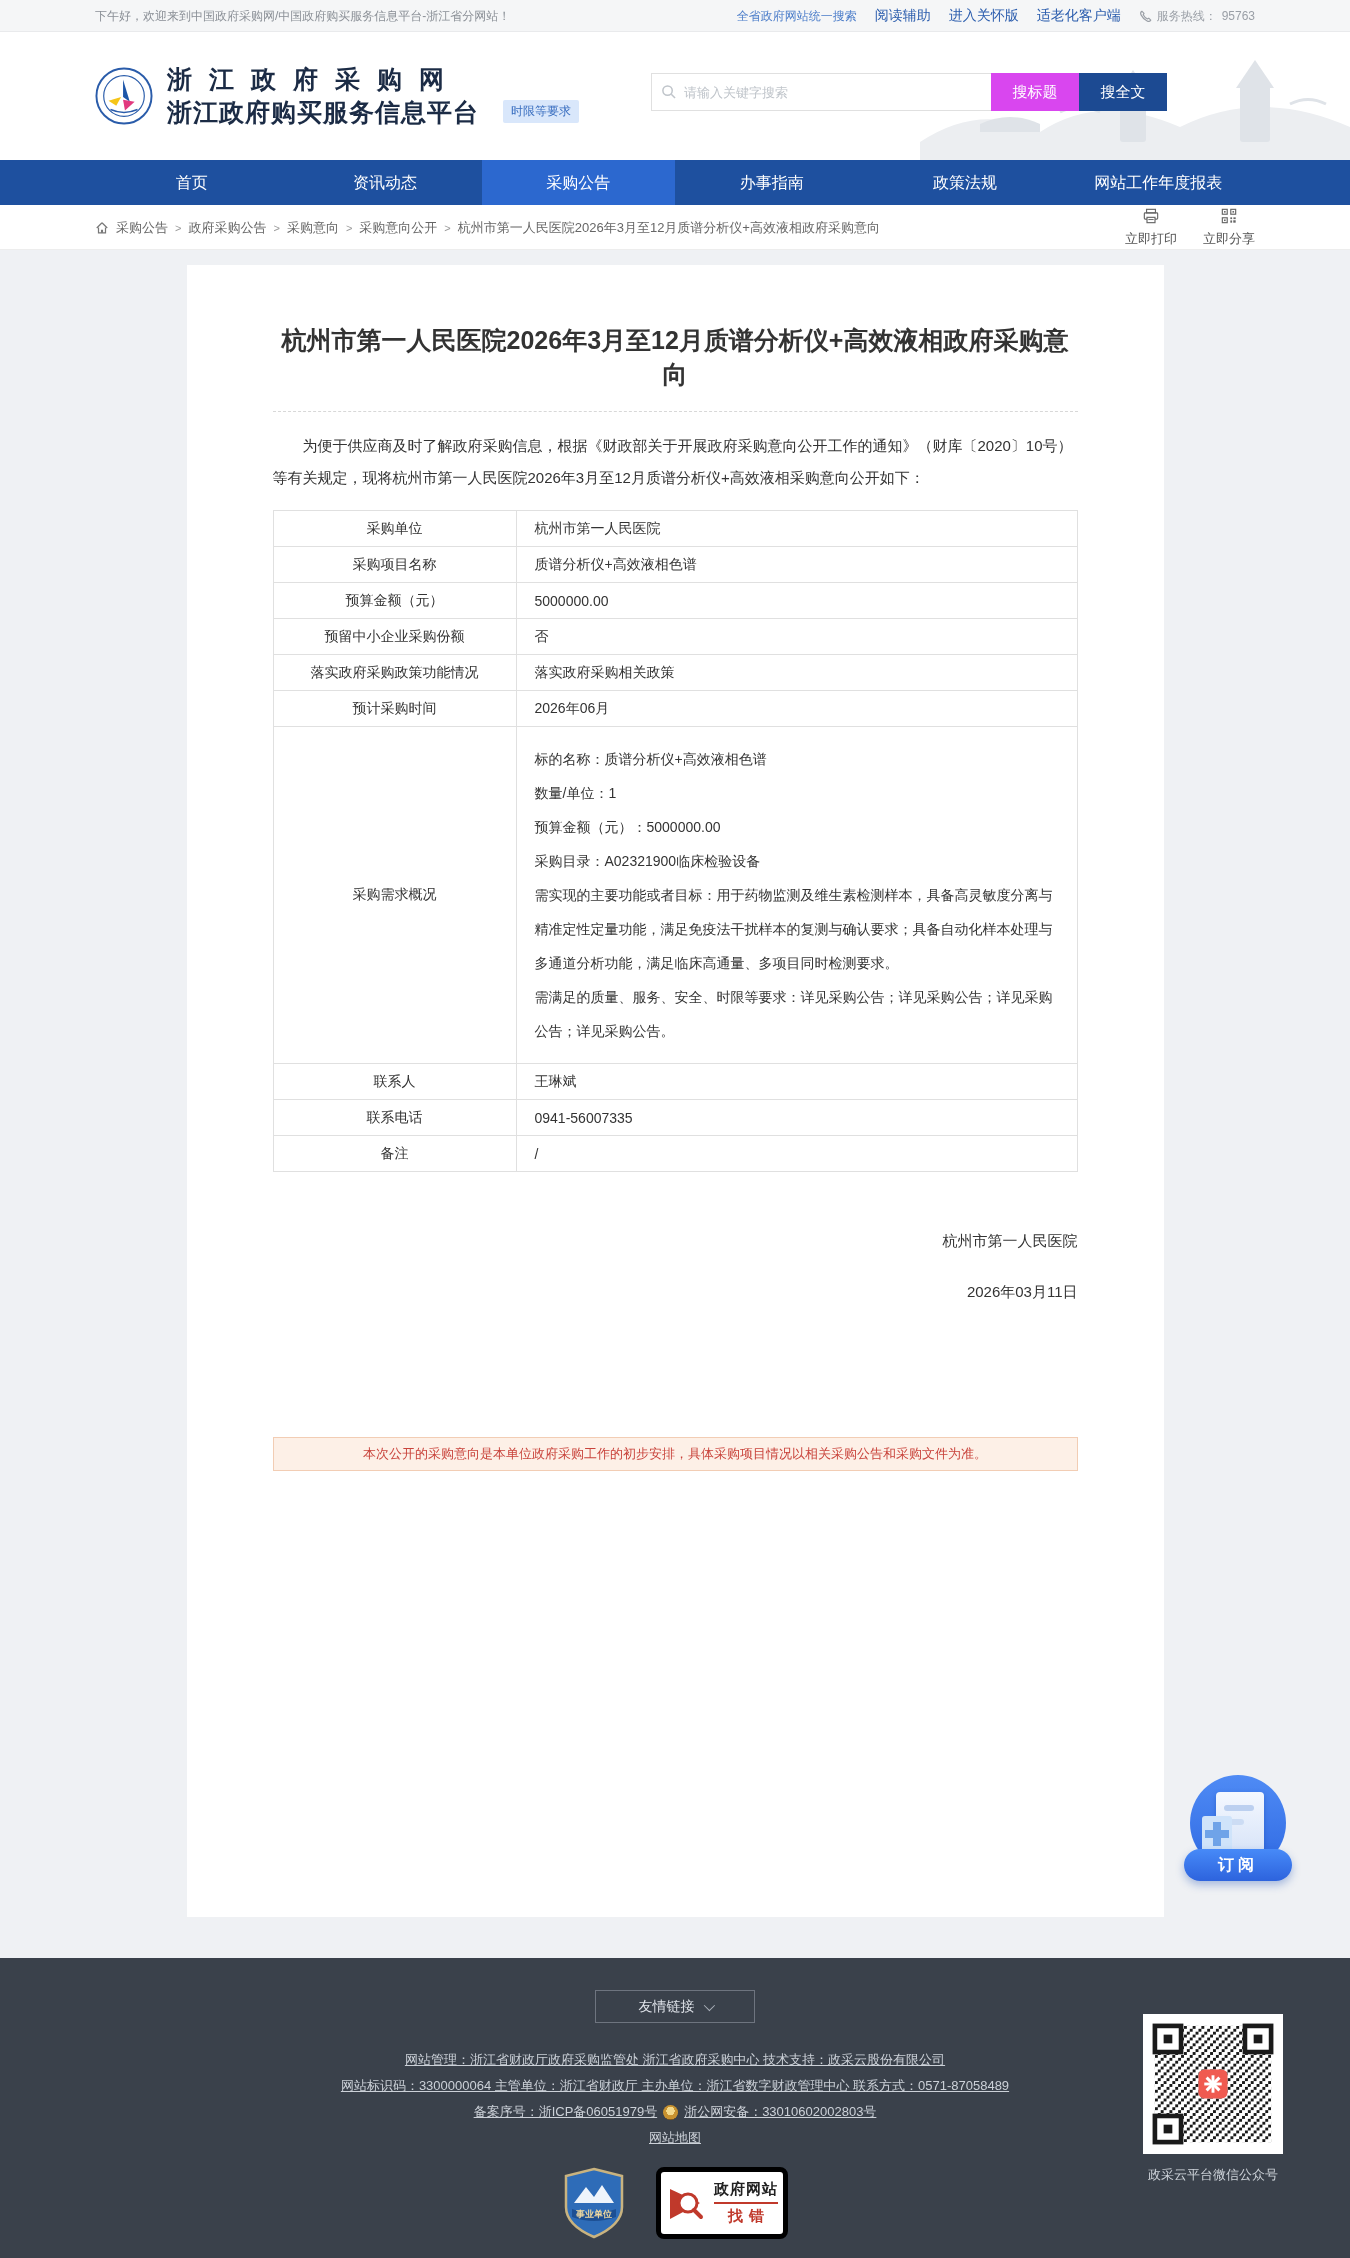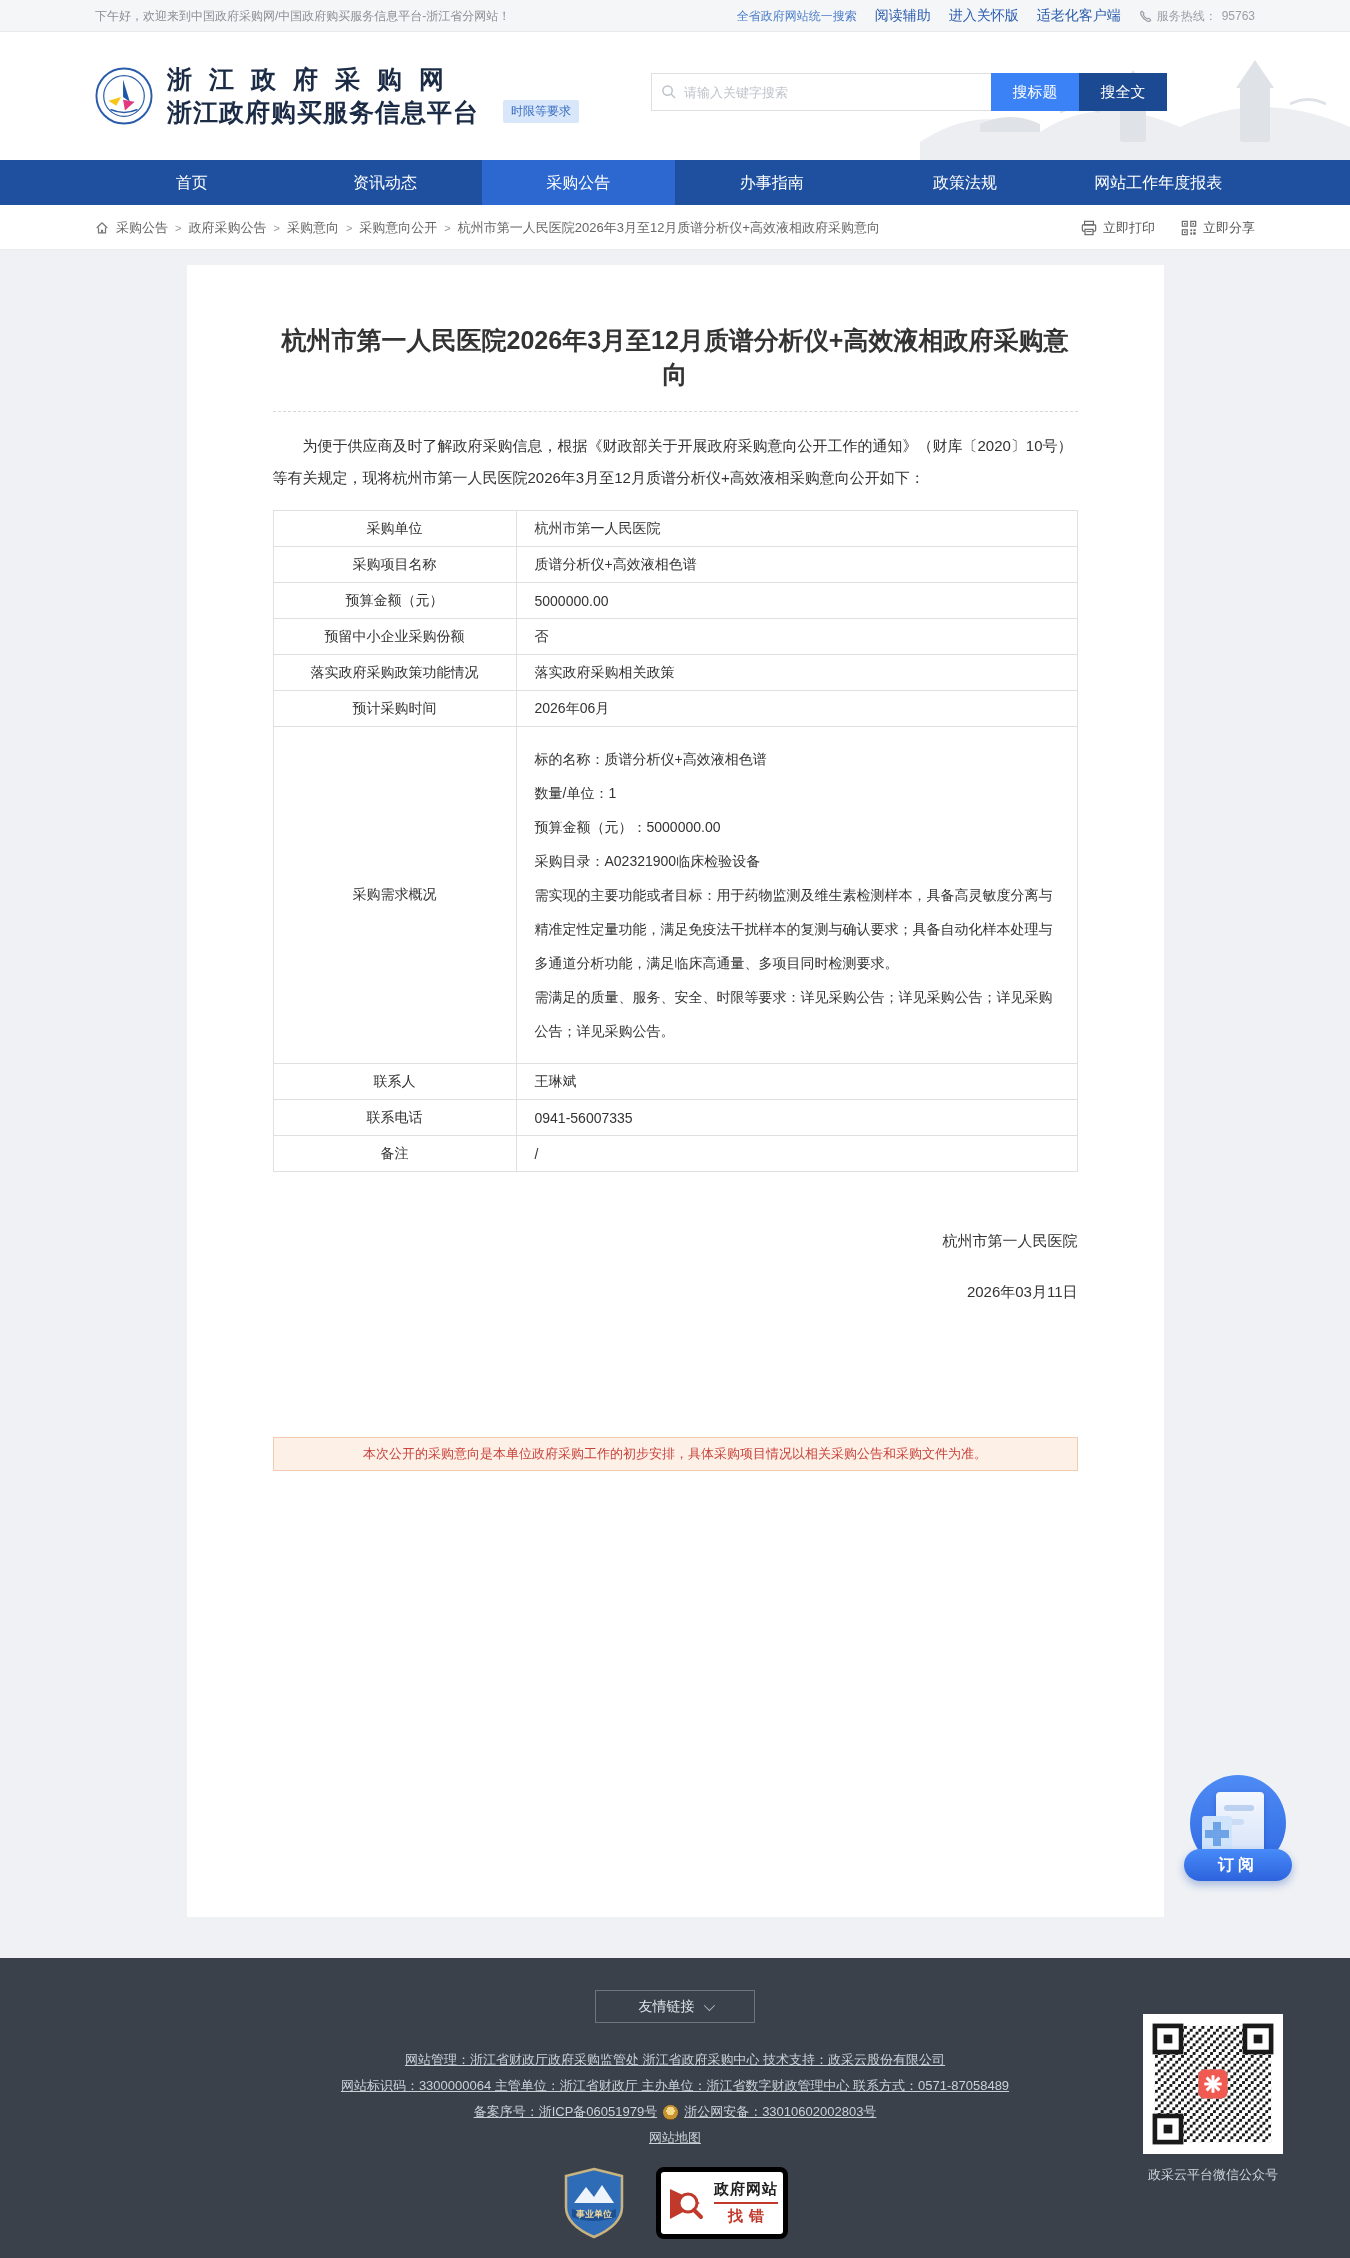--- a/index.html
+++ b/index.html
@@ -25,38 +25,38 @@
   .header .wrap { display:flex; align-items:center; height:128px; }
   .logo-blk { display:flex; align-items:center; gap:14px; z-index:2; }
   .logo-txt .l1 { font-size:25px; font-weight:bold; color:#1b2b45; letter-spacing:17px; margin-right:-17px; white-space:nowrap; }
   .logo-txt .l2 { font-size:25px; font-weight:bold; color:#1b2b45; letter-spacing:1px; white-space:nowrap; }
   .fin-badge { background:#d9e7fb; color:#3a6fc0; font-size:12px; padding:3px 8px; border-radius:2px; margin-left:10px; align-self:flex-end; margin-bottom:6px; white-space:nowrap; }
   .search-blk { display:flex; margin-left:72px; z-index:2; }
   .search-box { position:relative; width:340px; height:46px;text-decoration:underline; }
   .search-box input { width:100%; height:38px; border:1px solid #e0e0e0; border-right:none; padding:0 10px 0 32px; font-size:13px; color:#333; outline:none; background:#fff; }
   .search-box input::placeholder { color:#bfc4ca; }
   .search-box .mag { position:absolute; left:10px; top:11px; }
-  .btn-search1 { width:88px; height:38px; background:#3b82f6; color:#fff; font-size:15px; border:none; cursor:pointer; }
+  .btn-search1 { width:88px; height:38px; background:#d946ef; color:#fff; font-size:15px; border:none; cursor:pointer; }
   .btn-search2 { width:88px; height:38px; background:#1c4a92; color:#fff; font-size:15px; border:none; cursor:pointer; }
   .header-deco { position:absolute; right:0; top:0; height:128px; width:430px; z-index:1; }
 
   
   .nav { height:45px; background:#1e509f; }
   .nav .wrap { display:flex; height:45px; }
   .nav-item { flex:1; text-align:center; line-height:45px; color:#fff; font-size:16px; cursor:pointer; }
   .nav-item.active { background:#2c68cf; }
 
   
   .crumbbar { height:45px; background:#fff; border-bottom:1px solid #ededed; }
   .crumbbar .wrap { display:flex; align-items:center; height:45px; font-size:13px; color:#666; }
   .crumbs { display:flex; align-items:center; gap:7px; white-space:nowrap; }
   .crumb { cursor:pointer; }
   .crumb-sep { color:#999; font-size:11px; }
   .crumb-actions { margin-left:auto; display:flex; align-items:center; gap:26px; }
-  .crumb-action { display:flex; align-items:center; gap:6px; color:#555; cursor:pointer; }
+  .crumb-action { display:flex; align-items:center; gap:6px; color:#555; cursor:pointer;flex-direction:column; }
 
   
   .content-bg { height:1708px; padding-top:15px; }
   .card { width:977px; height:1652px; background:#fff; margin:0 auto; padding:0 86px; position:relative; }
   .art-title { padding-top:58px; text-align:center; font-size:25px; font-weight:bold; color:#333; line-height:34px; }
   .art-meta { margin-top:22px; text-align:center; font-size:13px; color:#999; }
   .art-meta .m { margin:0 14px; }
   .dash-div { margin-top:20px; border-top:1px dashed #d8d8d8; }
   .art-intro { margin-top:18px; font-size:15px; color:#333; line-height:32px; text-indent:2em; }
 

